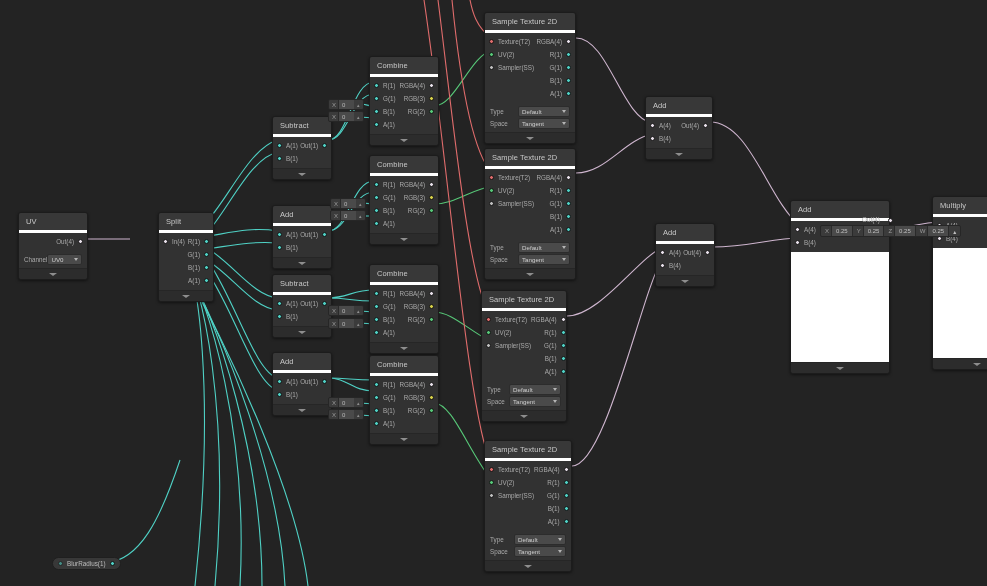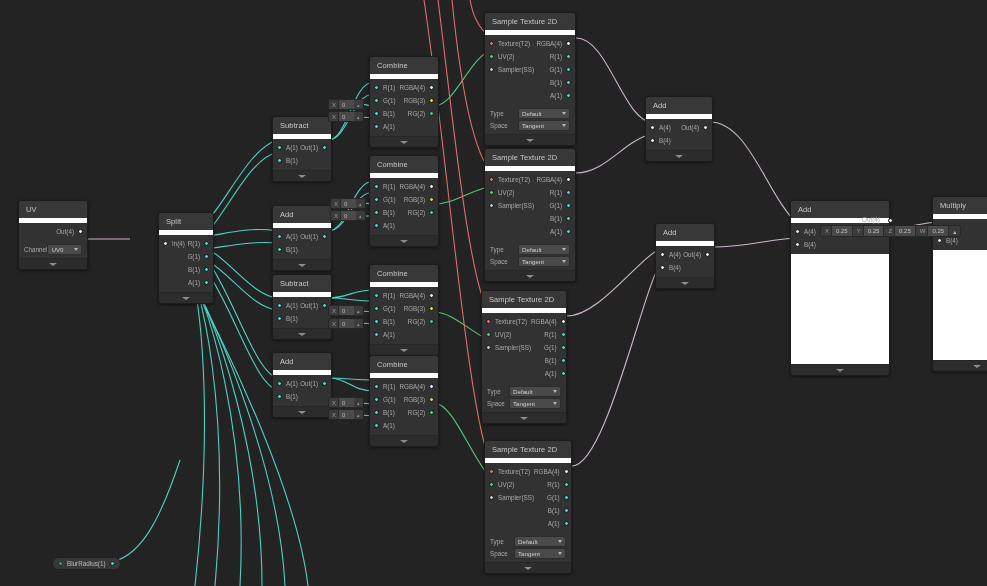--- a/index.html
+++ b/index.html
@@ -24,21 +24,21 @@
     border: 1px solid #1c1c1c;
     border-radius: 3px;
     box-shadow: 0 1px 3px rgba(0,0,0,.5);
     color: #b4b4b4;
   }
   .node-title {
     font-size: 7.5px;
     padding: 4px 6px 4px 7px;
     color: #c8c8c8;
     background: #383838;
-    border-bottom: 5px solid #ffffff;
+    border-bottom: 3px solid #ffffff;
     border-radius: 2px 2px 0 0;
     letter-spacing: .1px;
     white-space: nowrap;
   }
   .node-body {
     display: flex;
     background: #323232;
     padding: 3px 0 4px 0;
   }
   .col-in, .col-out { display: flex; flex-direction: column; gap: 2px; }
@@ -184,21 +184,21 @@
 
       <path d="M712,247 C750,247 772,238 800,238" stroke="#cfb6cf"></path>
 
       <path d="M874,231 C900,231 918,222 942,222" stroke="#cfb6cf"></path>
 
       <path d="M922,233 C930,233 934,233 940,233" stroke="#cfb6cf"></path>
     </g>
   </svg>
 
   <div id="nodes-layer">
-      <div class="node" style="left: 18px; top: 200px; width: 70px;">
+      <div class="node" style="left: 18px; top: 212px; width: 70px;">
         <div class="node-title">UV</div>
         <div class="node-body">
           <div class="col-out">
             <div class="port-row">
               <span>Out(4)</span>
               <span class="dot t-v4"></span>
             </div>
           </div>
         </div>
         <div class="settings">

